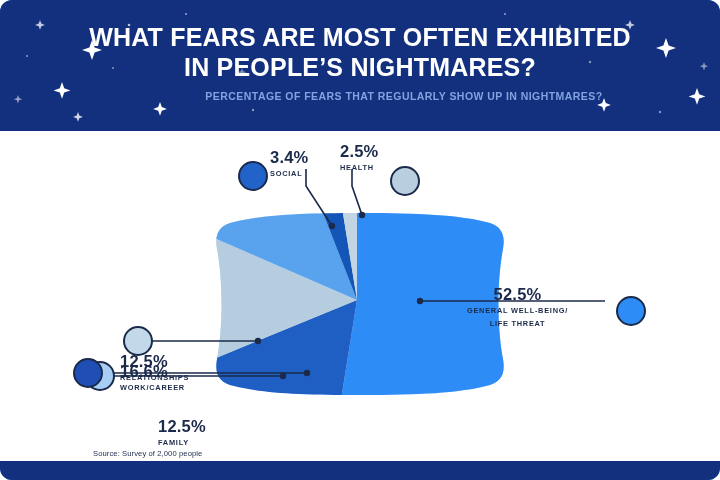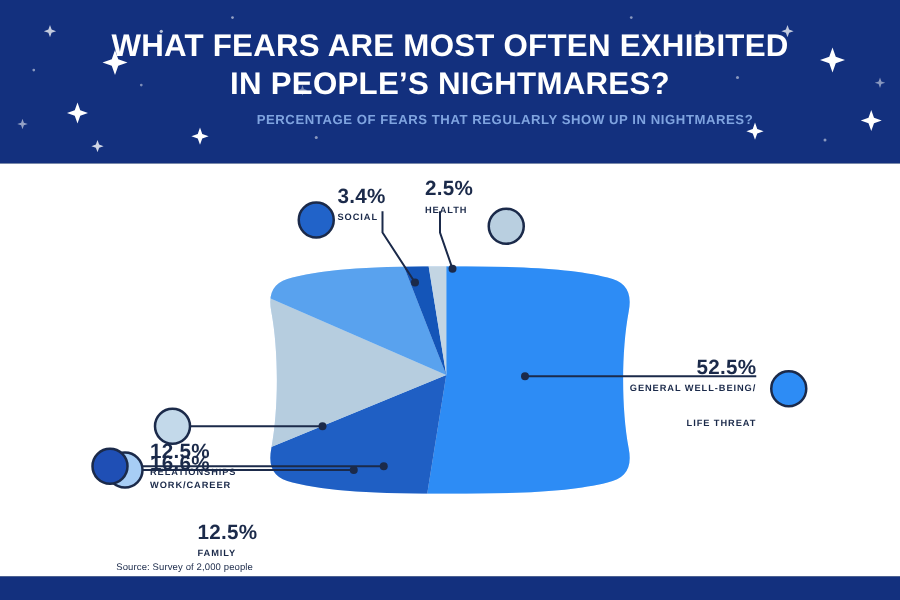--- a/index.html
+++ b/index.html
@@ -3,21 +3,21 @@
 <meta charset="utf-8">
 <style>
   html,body{margin:0;padding:0;}
   body{
     width:720px;height:480px;overflow:hidden;
     font-family:"Liberation Sans", sans-serif;
     background:#ffffff;
   }
   #infographic{
     position:relative;width:720px;height:480px;
-    background:#fef9c3;overflow:hidden;
+    background:#0ea5e9;overflow:hidden;border-radius:12px;
   }
 
   
   .header{
     position:absolute;left:0;top:0;width:720px;height:131px;
     background:#13307e;overflow:hidden;
   }
   .stars{position:absolute;left:0;top:0;width:720px;height:131px;}
   .title{
     position:absolute;left:0;top:22px;width:720px;
@@ -211,24 +211,24 @@
     <div class="callout ta-left" style="left:270px;top:18px;">
       <div class="pct">3.4%</div>
       <div class="cat">SOCIAL</div>
     </div>
 
     <div class="callout ta-left" style="left:340px;top:12px;">
       <div class="pct">2.5%</div>
       <div class="cat">HEALTH</div>
     </div>
 
-    <div class="callout ta-right" style="left:430px;top:155px;width:175px;">
+    <div class="callout ta-right" style="left:430px;top:155px;width:175px;text-align:center;">
       <div class="pct">52.5%</div>
       <div class="cat">GENERAL WELL-BEING/</div>
-      <div class="cat" style="margin-top:18px">LIFE THREAT</div>
+      <div class="cat" style="margin-top:3px">LIFE THREAT</div>
     </div>
   </div>
 
   <div class="footer">
     <div class="source">Source: Survey of 2,000 people</div>
     <div class="bottom-bar"></div>
   </div>
 
 </div>
 

